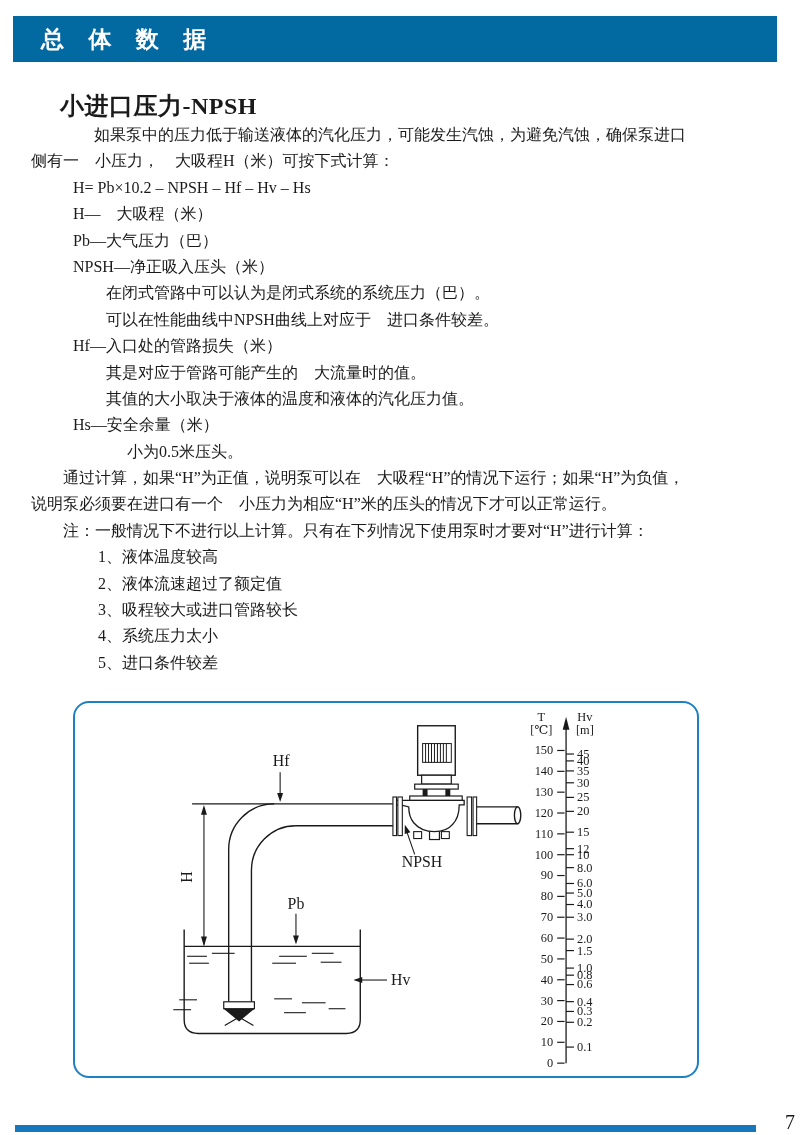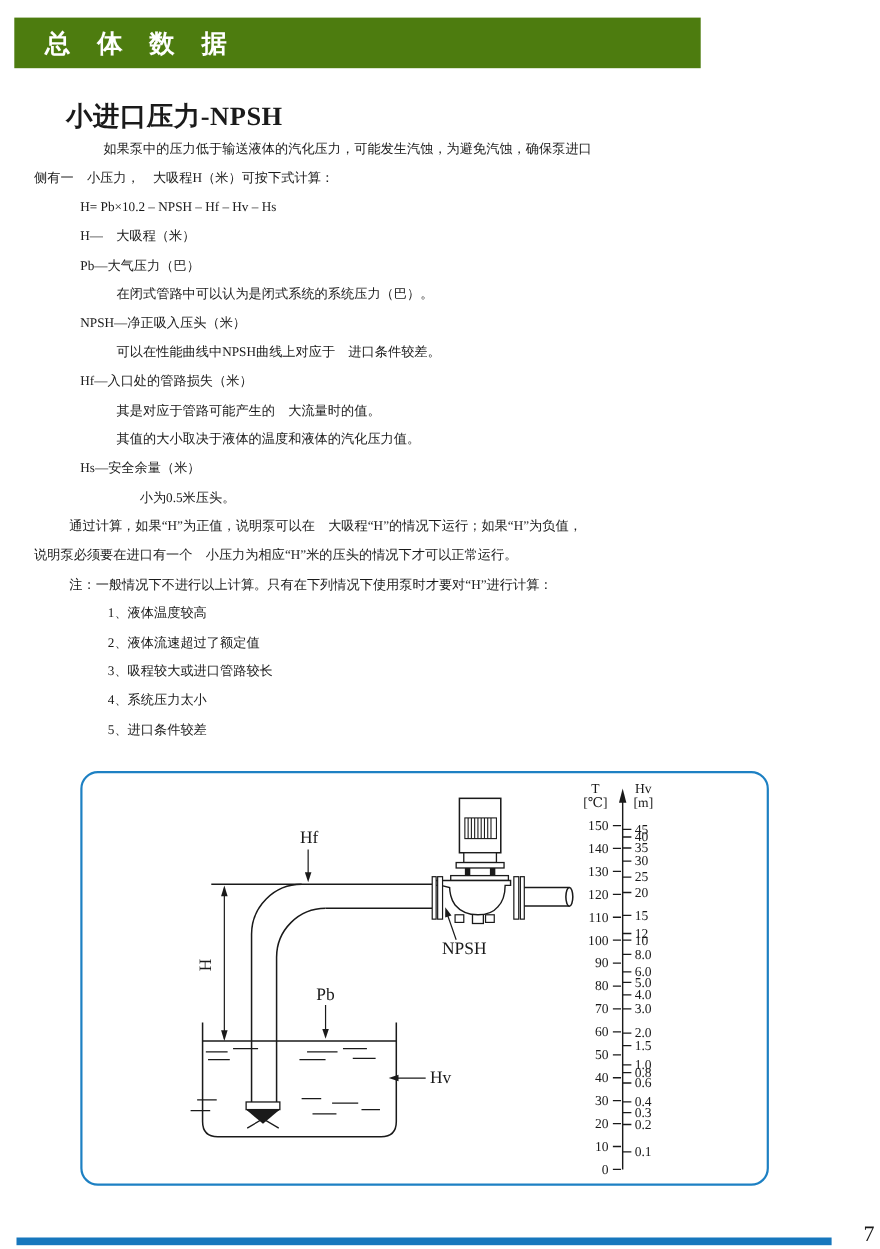--- a/index.html
+++ b/index.html
@@ -2,33 +2,33 @@
 <html><head>
 <meta charset="utf-8">
 <style>
   html,body{margin:0;padding:0;}
   body{
     width:800px;height:1135px;position:relative;background:#ffffff;
     font-family:"Liberation Serif","DejaVu Serif",serif;color:#1a1a1a;
     overflow:hidden;
   }
   .header-bar{
-    position:absolute;left:13px;top:16px;width:624px;height:46px;
-    background:#4d7c0f;color:#ffffff;
+    position:absolute;left:13px;top:16px;width:764px;height:46px;
+    background:#0369a1;color:#ffffff;
     font-family:"Liberation Sans","DejaVu Sans",sans-serif;
     font-weight:bold;font-size:23px;letter-spacing:9px;line-height:47px;
     padding-left:28px;box-sizing:border-box;
   }
   .page-title{
     position:absolute;left:60px;top:90px;
     font-size:24px;font-weight:bold;letter-spacing:0.5px;
   }
   .article-body{
     position:absolute;left:30px;top:122px;width:760px;
-    font-size:12px;
+    font-size:16px;
   }
   .ln{height:26.4px;line-height:26.4px;white-space:nowrap;}
   .k-intro-first{padding-left:64px}
   .k-flush{padding-left:1px}
   .k-term{padding-left:43px}
   .k-desc{padding-left:76px}
   .k-desc2{padding-left:97px}
   .k-para-first{padding-left:33px}
   .k-list{padding-left:68px}
   .diagram-box{
@@ -55,22 +55,22 @@
 </div>
 
 <div class="page-title">小进口压力-NPSH</div>
 
 <div class="article-body">
     <div class="ln k-intro-first">如果泵中的压力低于输送液体的汽化压力，可能发生汽蚀，为避免汽蚀，确保泵进口</div>
     <div class="ln k-flush">侧有一　小压力，　大吸程H（米）可按下式计算：</div>
     <div class="ln k-term">H= Pb×10.2 – NPSH – Hf – Hv – Hs</div>
     <div class="ln k-term">H—　大吸程（米）</div>
     <div class="ln k-term">Pb—大气压力（巴）</div>
+    <div class="ln k-term">NPSH—净正吸入压头（米）</div>
     <div class="ln k-desc">在闭式管路中可以认为是闭式系统的系统压力（巴）。</div>
-    <div class="ln k-term">NPSH—净正吸入压头（米）</div>
     <div class="ln k-desc">可以在性能曲线中NPSH曲线上对应于　进口条件较差。</div>
     <div class="ln k-term">Hf—入口处的管路损失（米）</div>
     <div class="ln k-desc">其是对应于管路可能产生的　大流量时的值。</div>
     <div class="ln k-desc">其值的大小取决于液体的温度和液体的汽化压力值。</div>
     <div class="ln k-term">Hs—安全余量（米）</div>
     <div class="ln k-desc2">小为0.5米压头。</div>
     <div class="ln k-para-first">通过计算，如果“H”为正值，说明泵可以在　大吸程“H”的情况下运行；如果“H”为负值，</div>
     <div class="ln k-flush">说明泵必须要在进口有一个　小压力为相应“H”米的压头的情况下才可以正常运行。</div>
     <div class="ln k-para-first">注：一般情况下不进行以上计算。只有在下列情况下使用泵时才要对“H”进行计算：</div>
     <div class="ln k-list">1、液体温度较高</div>

